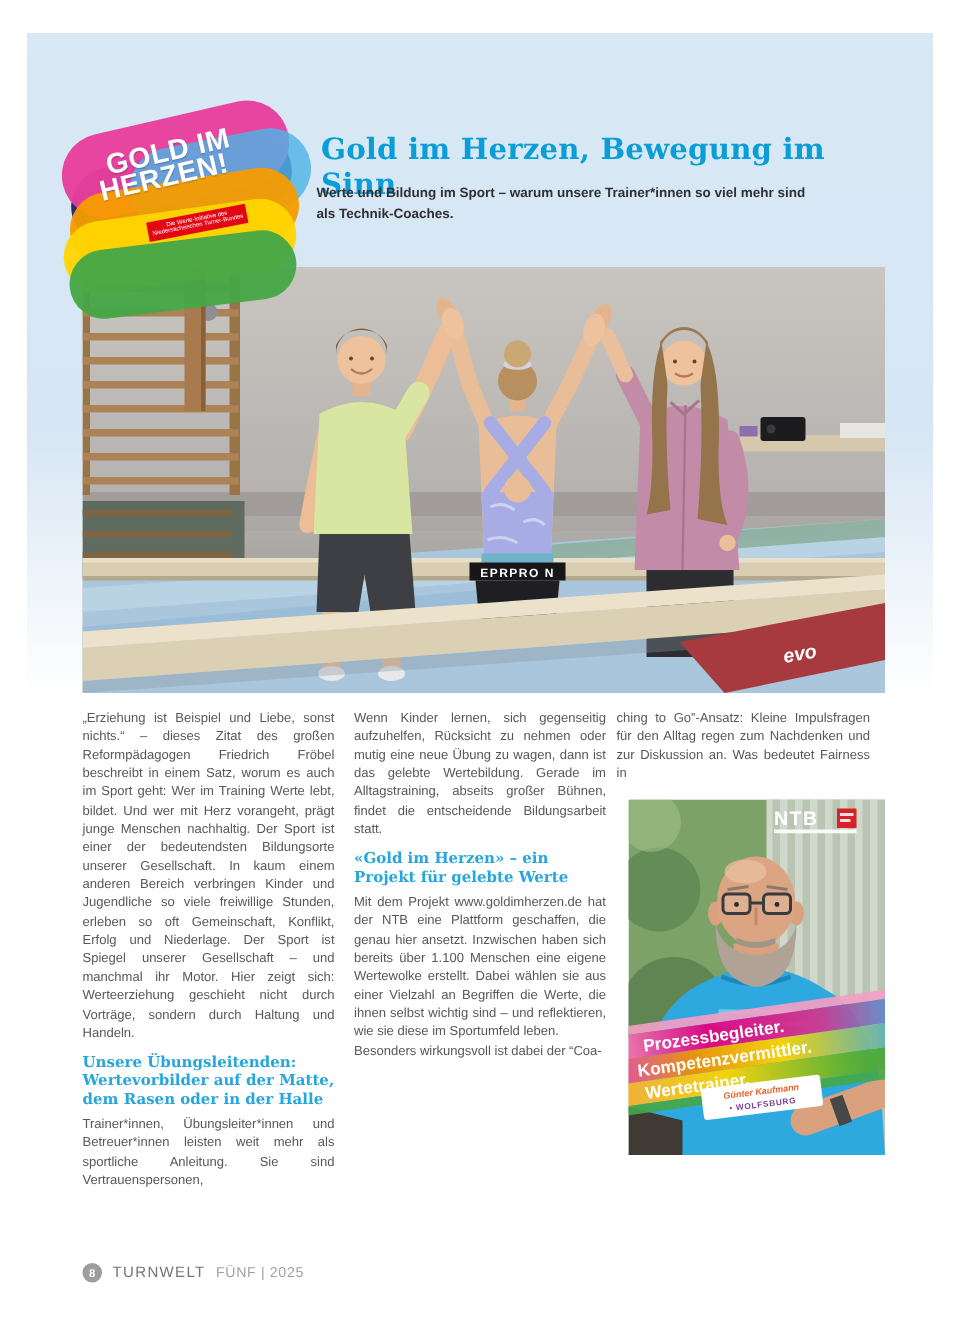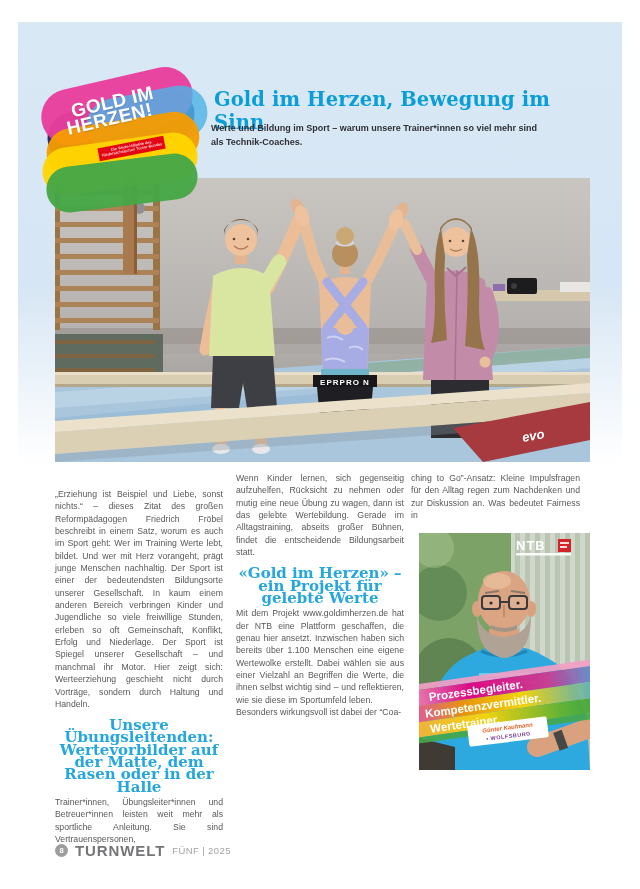--- a/index.html
+++ b/index.html
@@ -29,28 +29,28 @@
         color:#fff;font-size:4px;line-height:4.8px;padding:1.5px 3px;text-align:center;white-space:nowrap;}
   
   .main-photo{position:absolute;left:55px;top:178px;width:535px;height:324px;}
   .main-photo svg{display:block;}
   .portrait{position:absolute;left:419px;top:533px;width:171px;height:303px;border-radius:20px;}
   .portrait svg{display:block;}
   
   .col{position:absolute;top:472px;width:168px;font-size:8.7px;line-height:12.35px;
         text-align:justify;color:#58585b;}
   .col p{margin:0;}
-  .col .subhead{font-family:"DejaVu Serif",serif;font-weight:bold;font-size:15px;
-        line-height:12.3px;color:#25a6dc;margin:9px 0 3px;text-align:center;}
-  .col1{left:55px;margin-top:16px;} .col2{left:236px;} .col3{left:411px;width:169px;}
+  .col .subhead{font-family:"DejaVu Serif",serif;font-weight:bold;font-size:10px;
+        line-height:12.3px;color:#25a6dc;margin:9px 0 3px;text-align:left;}
+  .col1{left:55px;} .col2{left:236px;} .col3{left:411px;width:169px;}
   
   .footer{position:absolute;left:55px;top:842px;display:flex;align-items:center;gap:7px;}
   .pagenum{width:13px;height:13px;border-radius:50%;background:#9d9da0;color:#fff;
         font-size:7.5px;font-weight:bold;display:flex;align-items:center;justify-content:center;}
-  .mag{font-size:15px;font-weight:bold;color:#757578;letter-spacing:.9px;}
+  .mag{font-size:10px;font-weight:normal;color:#757578;letter-spacing:.9px;}
   .issue{font-size:9.5px;color:#a3a3a6;letter-spacing:.4px;}
 </style>
 </head>
 <body>
 
 <div class="page">
   <div class="blue-panel"></div>
 
   <h1 class="title">Gold im Herzen, Bewegung im Sinn</h1>
   <div class="subtitle">

